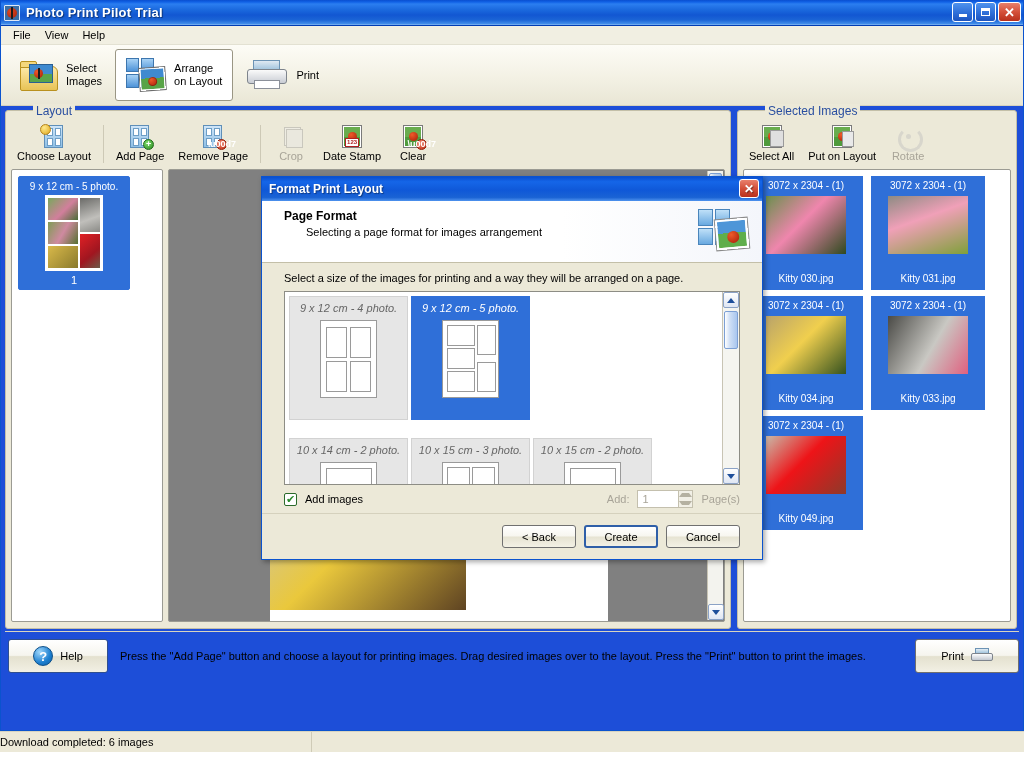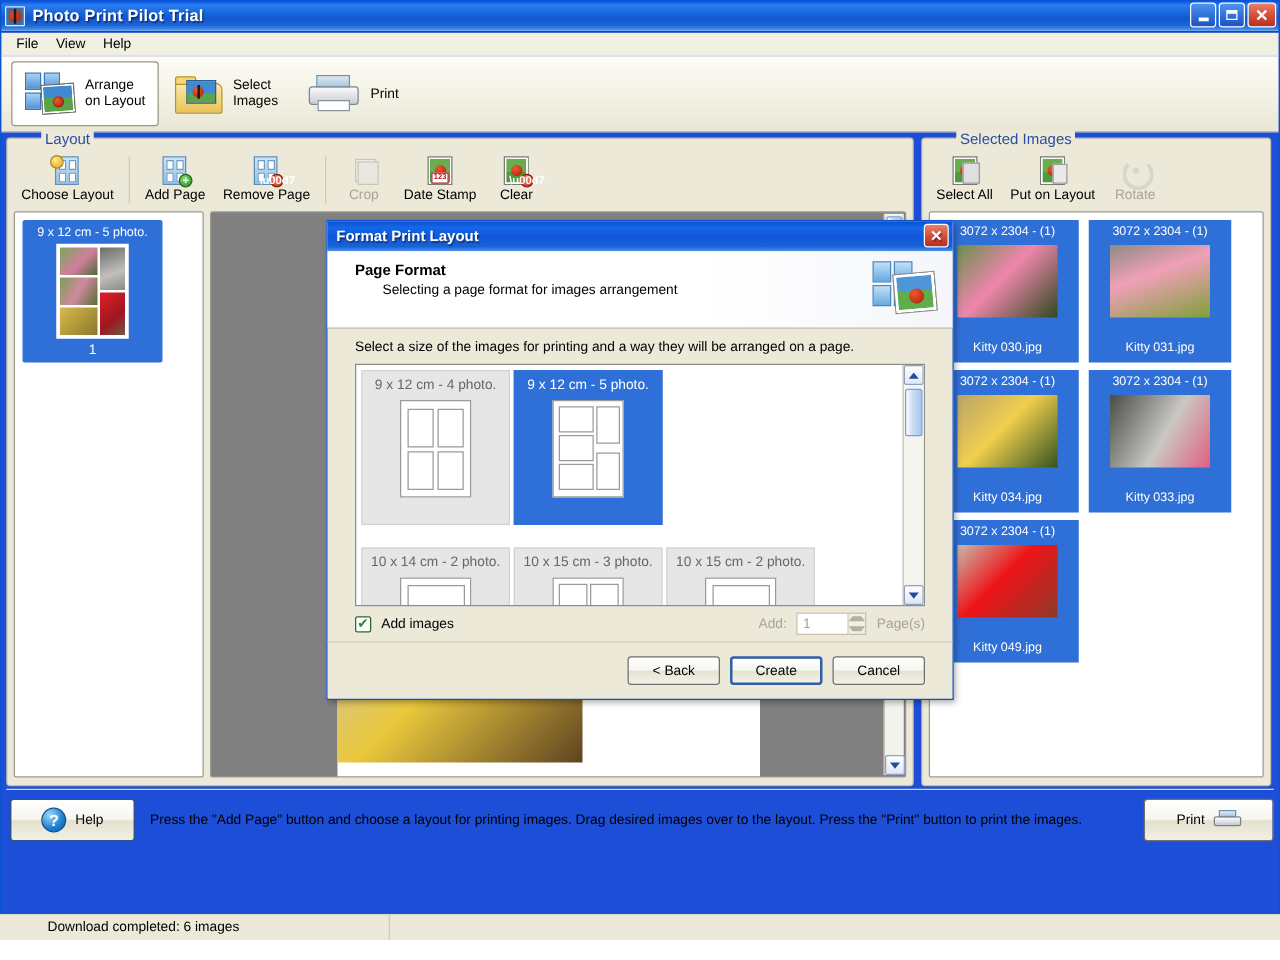--- a/index.html
+++ b/index.html
@@ -371,21 +371,21 @@
     background: linear-gradient(to bottom, #fdfdfd, #c3c8d0); border: 1px solid #7e848c; border-radius: 2px; }
   .mini-printer .t { position: absolute; left: 4px; top: 0; width: 14px; height: 6px;
     background: linear-gradient(to bottom, #e2ecf4, #a3c5de); border: 1px solid #6c93b4; }
 
   
   #statusbar {
     height: 21px; background: #ece9d8;
     border-top: 1px solid #d8d4c0;
     display: flex; align-items: center; font-size: 11px;
   }
-  #status-sec1 { width: 312px; padding-left: 38px; border-right: 1px solid #cfcbb7; height: 100%; display: flex; align-items: center; }
+  #status-sec1 { width: 312px; border-right: 1px solid #cfcbb7; height: 100%; display: flex; align-items: center; }
   #status-sec2 { flex: 1; height: 100%; }
 
   
   #dialog {
     position: absolute; left: 260px; top: 176px;
     width: 502px; height: 384px;
     background: #ece9d8;
     border: 1px solid #0b53ce;
     box-shadow: 2px 2px 5px rgba(0,0,0,.35);
     z-index: 50;
@@ -437,21 +437,21 @@
     margin: 0 22px; flex: 1;
     background: #ffffff; border: 1px solid #8d8d85;
     position: relative; overflow: hidden;
   }
   #dlg-list { position: absolute; left: 0; top: 0; right: 17px; bottom: 0; padding: 4px 0 0 4px; }
   .lay-row { display: flex; gap: 3px; }
   .lay-cell {
     width: 119px; height: 124px;
     background: #e6e6e6; border: 1px solid #d2d2d2;
     padding-top: 5px;
-    display: flex; flex-direction: column; align-items: center;
+    display: flex; flex-direction: column; align-items: center; font-style: italic;
   }
   .lay-cell.sel { background: #2f6fd8; border-color: #2f6fd8; }
   .lay-cell .cap { font-size: 11px; color: #666; }
   .lay-cell.sel .cap { color: #fff; }
   .lay-sheet {
     width: 57px; height: 78px; background: #fff; border: 1px solid #9a9a9a;
     margin-top: 6px; position: relative;
   }
   .lay-sheet .cellbox { position: absolute; background: #fff; border: 1px solid #9a9a9a; }
   #dlg-scroll {
@@ -522,40 +522,40 @@
     </div>
   </div>
 
   <div id="menubar">
     <div class="menu-item">File</div>
     <div class="menu-item">View</div>
     <div class="menu-item">Help</div>
   </div>
 
   <div id="toolbar">
+    <div class="tb-btn">
+      <div class="ic ic-folder">
+        <div class="fbk"></div>
+          <div class="ftab"></div>
+          <div class="fpic"></div>
+          <div class="bug"></div>
+      </div>
+      <div class="tb-label">Select
+Images</div>
+    </div>
     <div class="tb-btn active">
       <div class="ic ic-grid">
         <div class="pane p1"></div>
           <div class="pane p2"></div>
           <div class="pane p3"></div>
           <div class="pane p4"></div>
         <div class="photo"></div>
       </div>
       <div class="tb-label">Arrange
 on Layout</div>
-    </div>
-    <div class="tb-btn">
-      <div class="ic ic-folder">
-        <div class="fbk"></div>
-          <div class="ftab"></div>
-          <div class="fpic"></div>
-          <div class="bug"></div>
-      </div>
-      <div class="tb-label">Select
-Images</div>
     </div>
     <div class="tb-btn">
       <div class="ic ic-printer">
         <div class="top"></div>
           <div class="body"></div>
           <div class="out"></div>
       </div>
       <div class="tb-label">Print</div>
     </div>
   </div>

